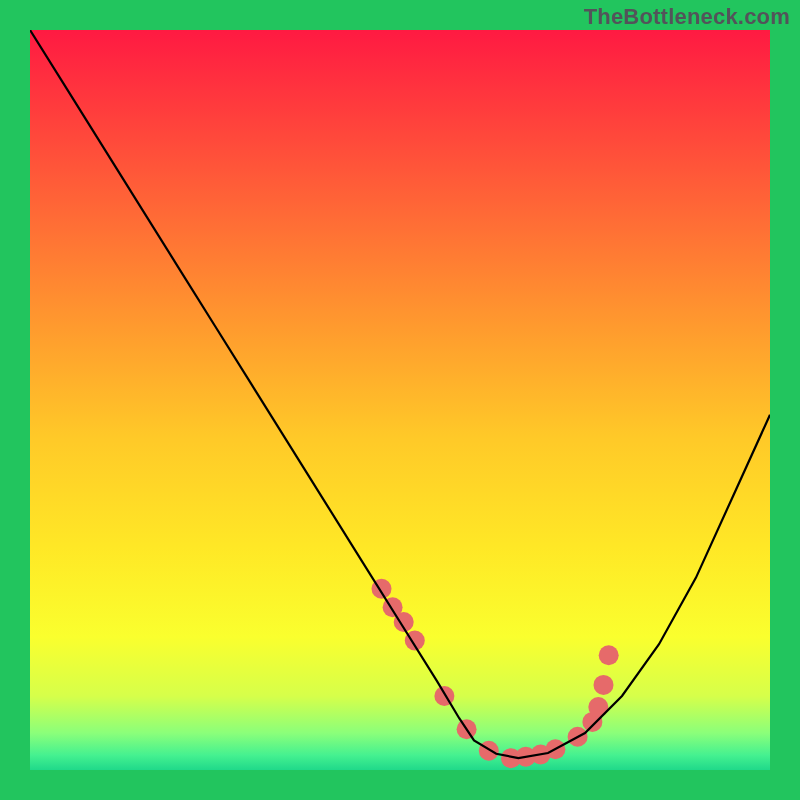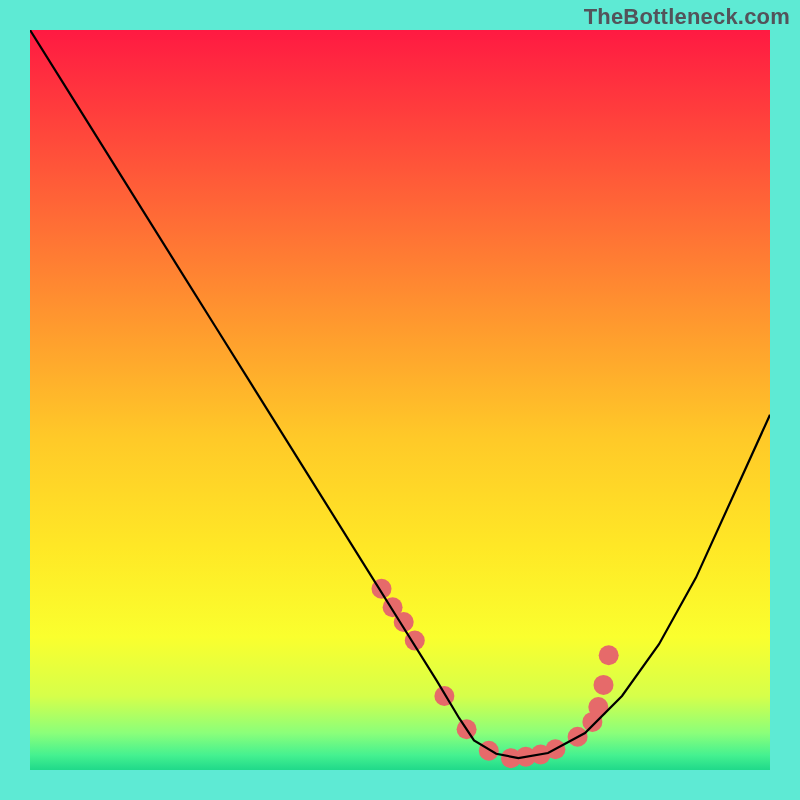--- a/index.html
+++ b/index.html
@@ -11,21 +11,21 @@
     overflow: hidden;
     position: relative;
     font-family: Arial, Helvetica, sans-serif;
   }
   .outer {
     position: absolute;
     top: 0;
     left: 0;
     width: 800px;
     height: 800px;
-    background: #5eead4;
+    background: #22c55e;
   }
   .watermark {
     position: absolute;
     top: 4px;
     right: 10px;
     font-size: 22px;
     font-weight: 600;
     color: #53535a;
     letter-spacing: 0.2px;
   }

